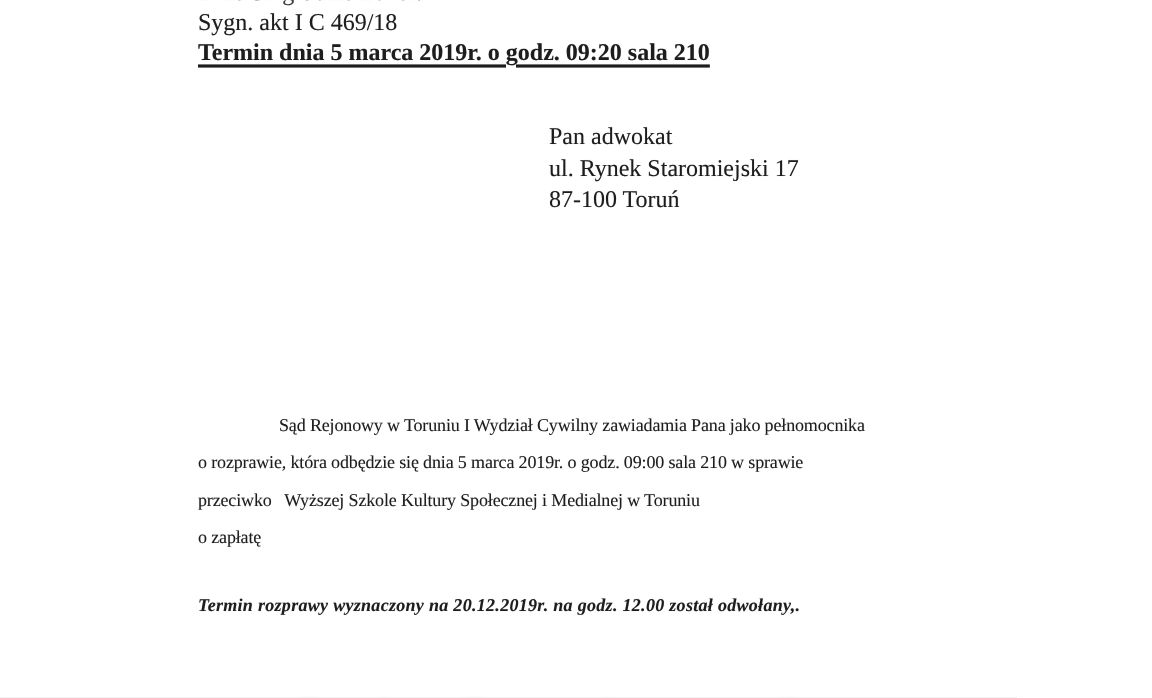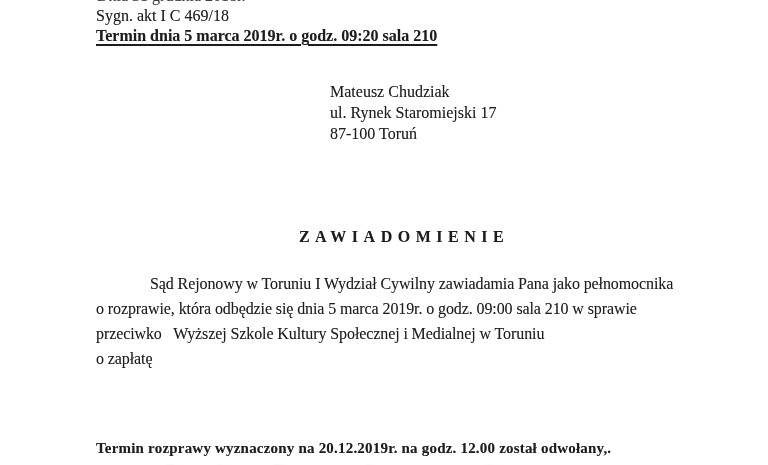--- a/index.html
+++ b/index.html
@@ -10,21 +10,21 @@
   .page {
     position: relative;
     width: 768px;
     height: 465px;
     background: #ffffff;
     overflow: hidden;
     font-family: "Liberation Serif", "DejaVu Serif", serif;
     color: #1d1d1d;
     text-shadow: 0 0 0.5px rgba(20,20,20,0.35);
   }
-  .abs { position: absolute; }
+  .abs { position: absolute; margin-left: 36px; }
 
   .partial-date {
     top: -14px;
     left: 97px;
     font-size: 16px;
     line-height: 20px;
     opacity: 0.85;
   }
   .case-number {
     top: 6px;
@@ -56,32 +56,33 @@
     text-align: center;
     font-size: 16px;
     font-weight: bold;
     letter-spacing: 5.5px;
     line-height: 20px;
   }
   .body-text {
     top: 271px;
     left: 96px;
     right: 48px;
-    font-size: 16px;
+    font-size: 12px;
     line-height: 25px;
     letter-spacing: -0.1px;
   }
   .body-text div { white-space: pre-wrap; }
   .body-text .indent { padding-left: 54px; }
   .cancellation-note {
-    top: 437px;
+    top: 392px;
     left: 96px;
     right: 40px;
-    font-size: 15px;
+    font-size: 12px;
     font-weight: bold;
+    font-style: italic;
     line-height: 22px;
     letter-spacing: 0.2px;
   }
   
   .bottom-artifact {
     bottom: -2px;
     left: 150px;
     width: 420px;
     height: 5px;
     background:
@@ -97,26 +98,25 @@
 
 <div class="page">
 
   <div class="abs partial-date">Dnia 31 grudnia 2018r.</div>
 
   <div class="abs case-number">Sygn. akt I C 469/18</div>
 
   <div class="abs hearing-header">Termin dnia 5 marca 2019r. o godz. 09:20 sala 210</div>
 
   <div class="abs recipient">
-    <div>Mateusz Chudziak</div>
+    <div>Pan adwokat</div>
     <div>ul. Rynek Staromiejski 17</div>
     <div>87-100 Toruń</div>
   </div>
 
-  <div class="abs doc-title">ZAWIADOMIENIE</div>
 
   <div class="abs body-text">
     <div class="indent">Sąd Rejonowy w Toruniu I Wydział Cywilny zawiadamia Pana jako pełnomocnika</div>
     <div>o rozprawie, która odbędzie się dnia 5 marca 2019r. o godz. 09:00 sala 210 w sprawie</div>
     <div>przeciwko   Wyższej Szkole Kultury Społecznej i Medialnej w Toruniu</div>
     <div>o zapłatę</div>
   </div>
 
   <div class="abs cancellation-note">Termin rozprawy wyznaczony na 20.12.2019r. na godz. 12.00 został odwołany,.</div>
 

